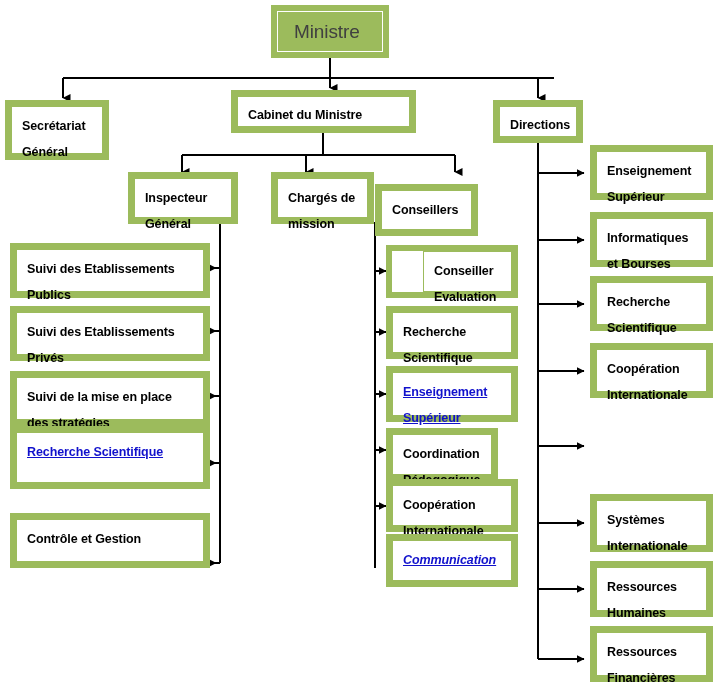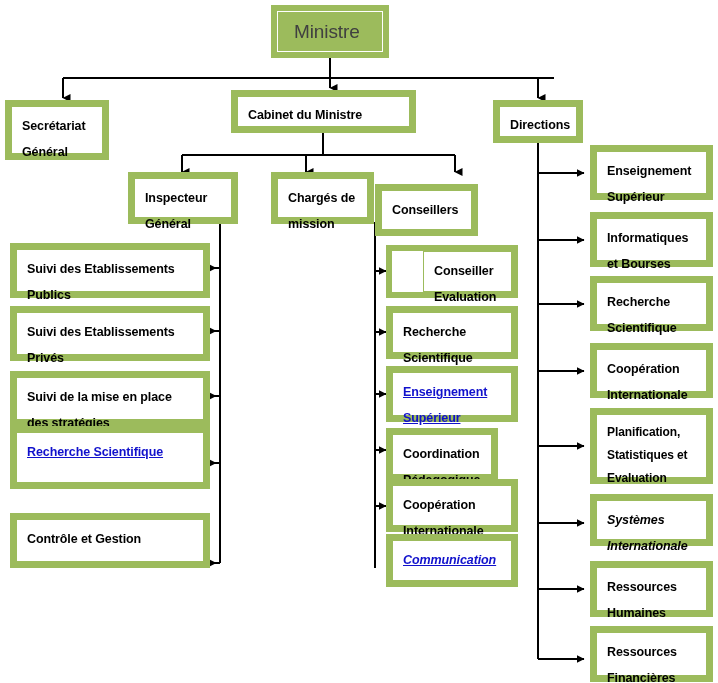--- a/index.html
+++ b/index.html
@@ -284,29 +284,22 @@
     </div>
   </div>
 
   <div class="node" style="left:590px; top:343px; width:123px; height:55px;">
     <div class="inner">
       <span class="label">Coopération</span>
       <span class="label">Internationale</span>
     </div>
   </div>
 
-  <div class="node" style="left:590px; top:408px; width:123px; height:76px;">
-    <div class="inner">
-      <span class="label tight">Planification,</span>
-      <span class="label tight">Statistiques et</span>
-      <span class="label tight">Evaluation</span>
-    </div>
-  </div>
-
-  <div class="node" style="left:590px; top:494px; width:123px; height:52px;font-style:italic;">
+
+  <div class="node" style="left:590px; top:494px; width:123px; height:58px;">
     <div class="inner">
       <span class="label">Systèmes</span>
       <span class="label">Internationale</span>
     </div>
   </div>
 
   <div class="node" style="left:590px; top:561px; width:123px; height:56px;">
     <div class="inner">
       <span class="label">Ressources</span>
       <span class="label">Humaines</span>

